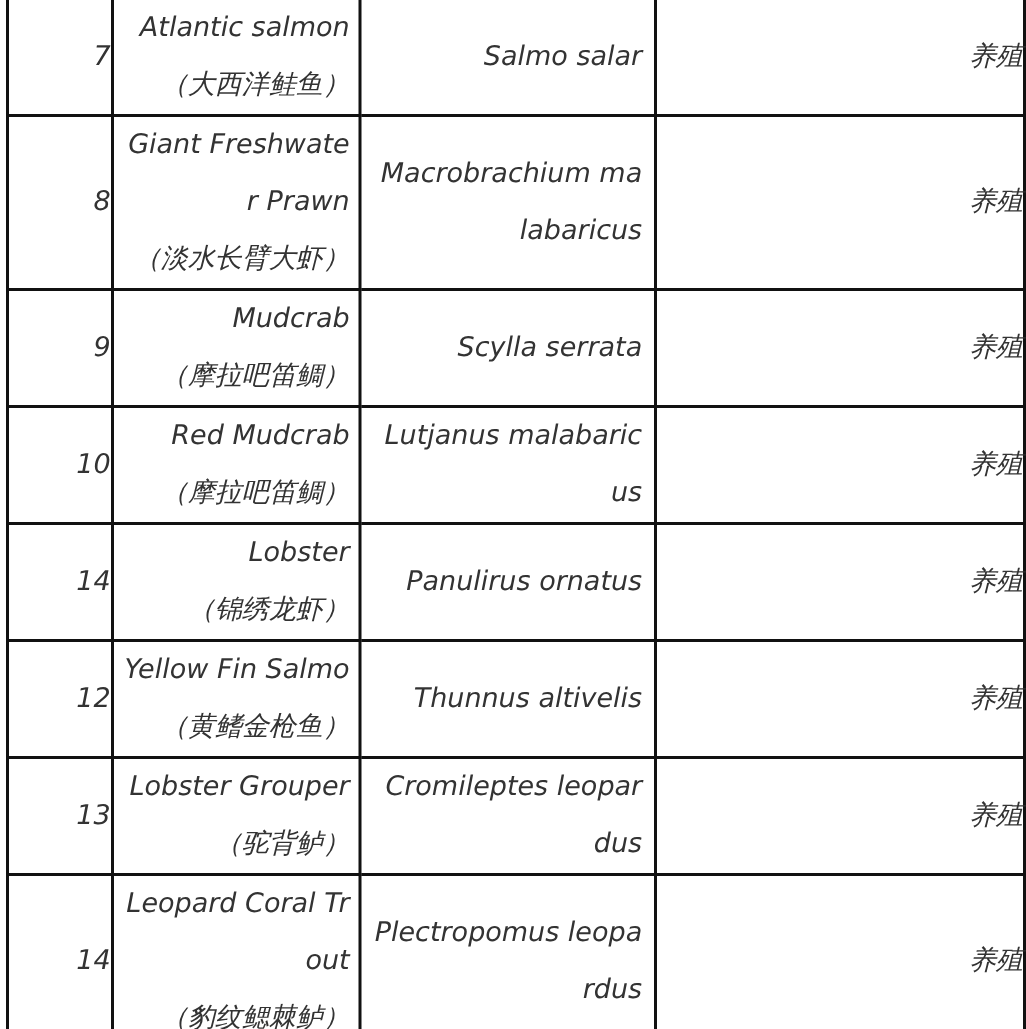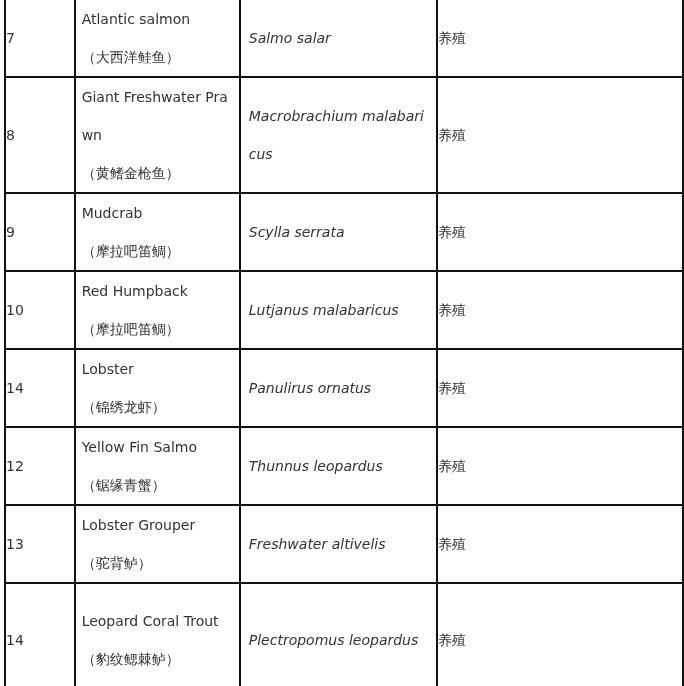--- a/index.html
+++ b/index.html
@@ -18,24 +18,25 @@
     .tbl {
       position: absolute;
       left: 4px;
       top: -2px;
       border-collapse: collapse;
       table-layout: fixed;
     }
     .tbl td {
       border: 2px solid #111111;
       padding: 0;
-      text-align: left;
+      text-align: right;
       vertical-align: middle;
-      font-size: 14px;
+      font-size: 18px;
       line-height: 38px;
+      font-style: italic;
     }
     .c1 { width: 70px; }
     .c2 { width: 157px; }
     .c3 { width: 187px; }
     .c4 { width: 255px; }
     .common { padding: 0 6px !important; word-break: break-all; }
     .cn { display: block; }
     .sci {
       font-style: italic;
       word-break: break-all;
@@ -60,68 +61,68 @@
         <span class="en">Atlantic salmon</span>
         <span class="cn">（大西洋鲑鱼）</span>
       </td>
       <td class="c3 sci">Salmo salar</td>
       <td class="c4 cat">养殖</td>
     </tr>
     <tr style="height:114px">
       <td class="c1">8</td>
       <td class="c2 common">
         <span class="en">Giant Freshwater Prawn</span>
-        <span class="cn">（黄鳍金枪鱼）</span>
+        <span class="cn">（淡水长臂大虾）</span>
       </td>
       <td class="c3 sci">Macrobrachium malabaricus</td>
       <td class="c4 cat">养殖</td>
     </tr>
     <tr style="height:76px">
       <td class="c1">9</td>
       <td class="c2 common">
         <span class="en">Mudcrab</span>
         <span class="cn">（摩拉吧笛鲷）</span>
       </td>
       <td class="c3 sci">Scylla serrata</td>
       <td class="c4 cat">养殖</td>
     </tr>
     <tr style="height:76px">
       <td class="c1">10</td>
       <td class="c2 common">
-        <span class="en">Red Humpback</span>
+        <span class="en">Red Mudcrab</span>
         <span class="cn">（摩拉吧笛鲷）</span>
       </td>
       <td class="c3 sci">Lutjanus malabaricus</td>
       <td class="c4 cat">养殖</td>
     </tr>
     <tr style="height:76px">
       <td class="c1">14</td>
       <td class="c2 common">
         <span class="en">Lobster</span>
         <span class="cn">（锦绣龙虾）</span>
       </td>
       <td class="c3 sci">Panulirus ornatus</td>
       <td class="c4 cat">养殖</td>
     </tr>
     <tr style="height:76px">
       <td class="c1">12</td>
       <td class="c2 common">
         <span class="en">Yellow Fin Salmo</span>
-        <span class="cn">（锯缘青蟹）</span>
+        <span class="cn">（黄鳍金枪鱼）</span>
       </td>
-      <td class="c3 sci">Thunnus leopardus</td>
+      <td class="c3 sci">Thunnus altivelis</td>
       <td class="c4 cat">养殖</td>
     </tr>
     <tr style="height:76px">
       <td class="c1">13</td>
       <td class="c2 common">
         <span class="en">Lobster Grouper</span>
         <span class="cn">（驼背鲈）</span>
       </td>
-      <td class="c3 sci">Freshwater altivelis</td>
+      <td class="c3 sci">Cromileptes leopardus</td>
       <td class="c4 cat">养殖</td>
     </tr>
     <tr style="height:114px">
       <td class="c1">14</td>
       <td class="c2 common">
         <span class="en">Leopard Coral Trout</span>
         <span class="cn">（豹纹鳃棘鲈）</span>
       </td>
       <td class="c3 sci">Plectropomus leopardus</td>
       <td class="c4 cat">养殖</td>

